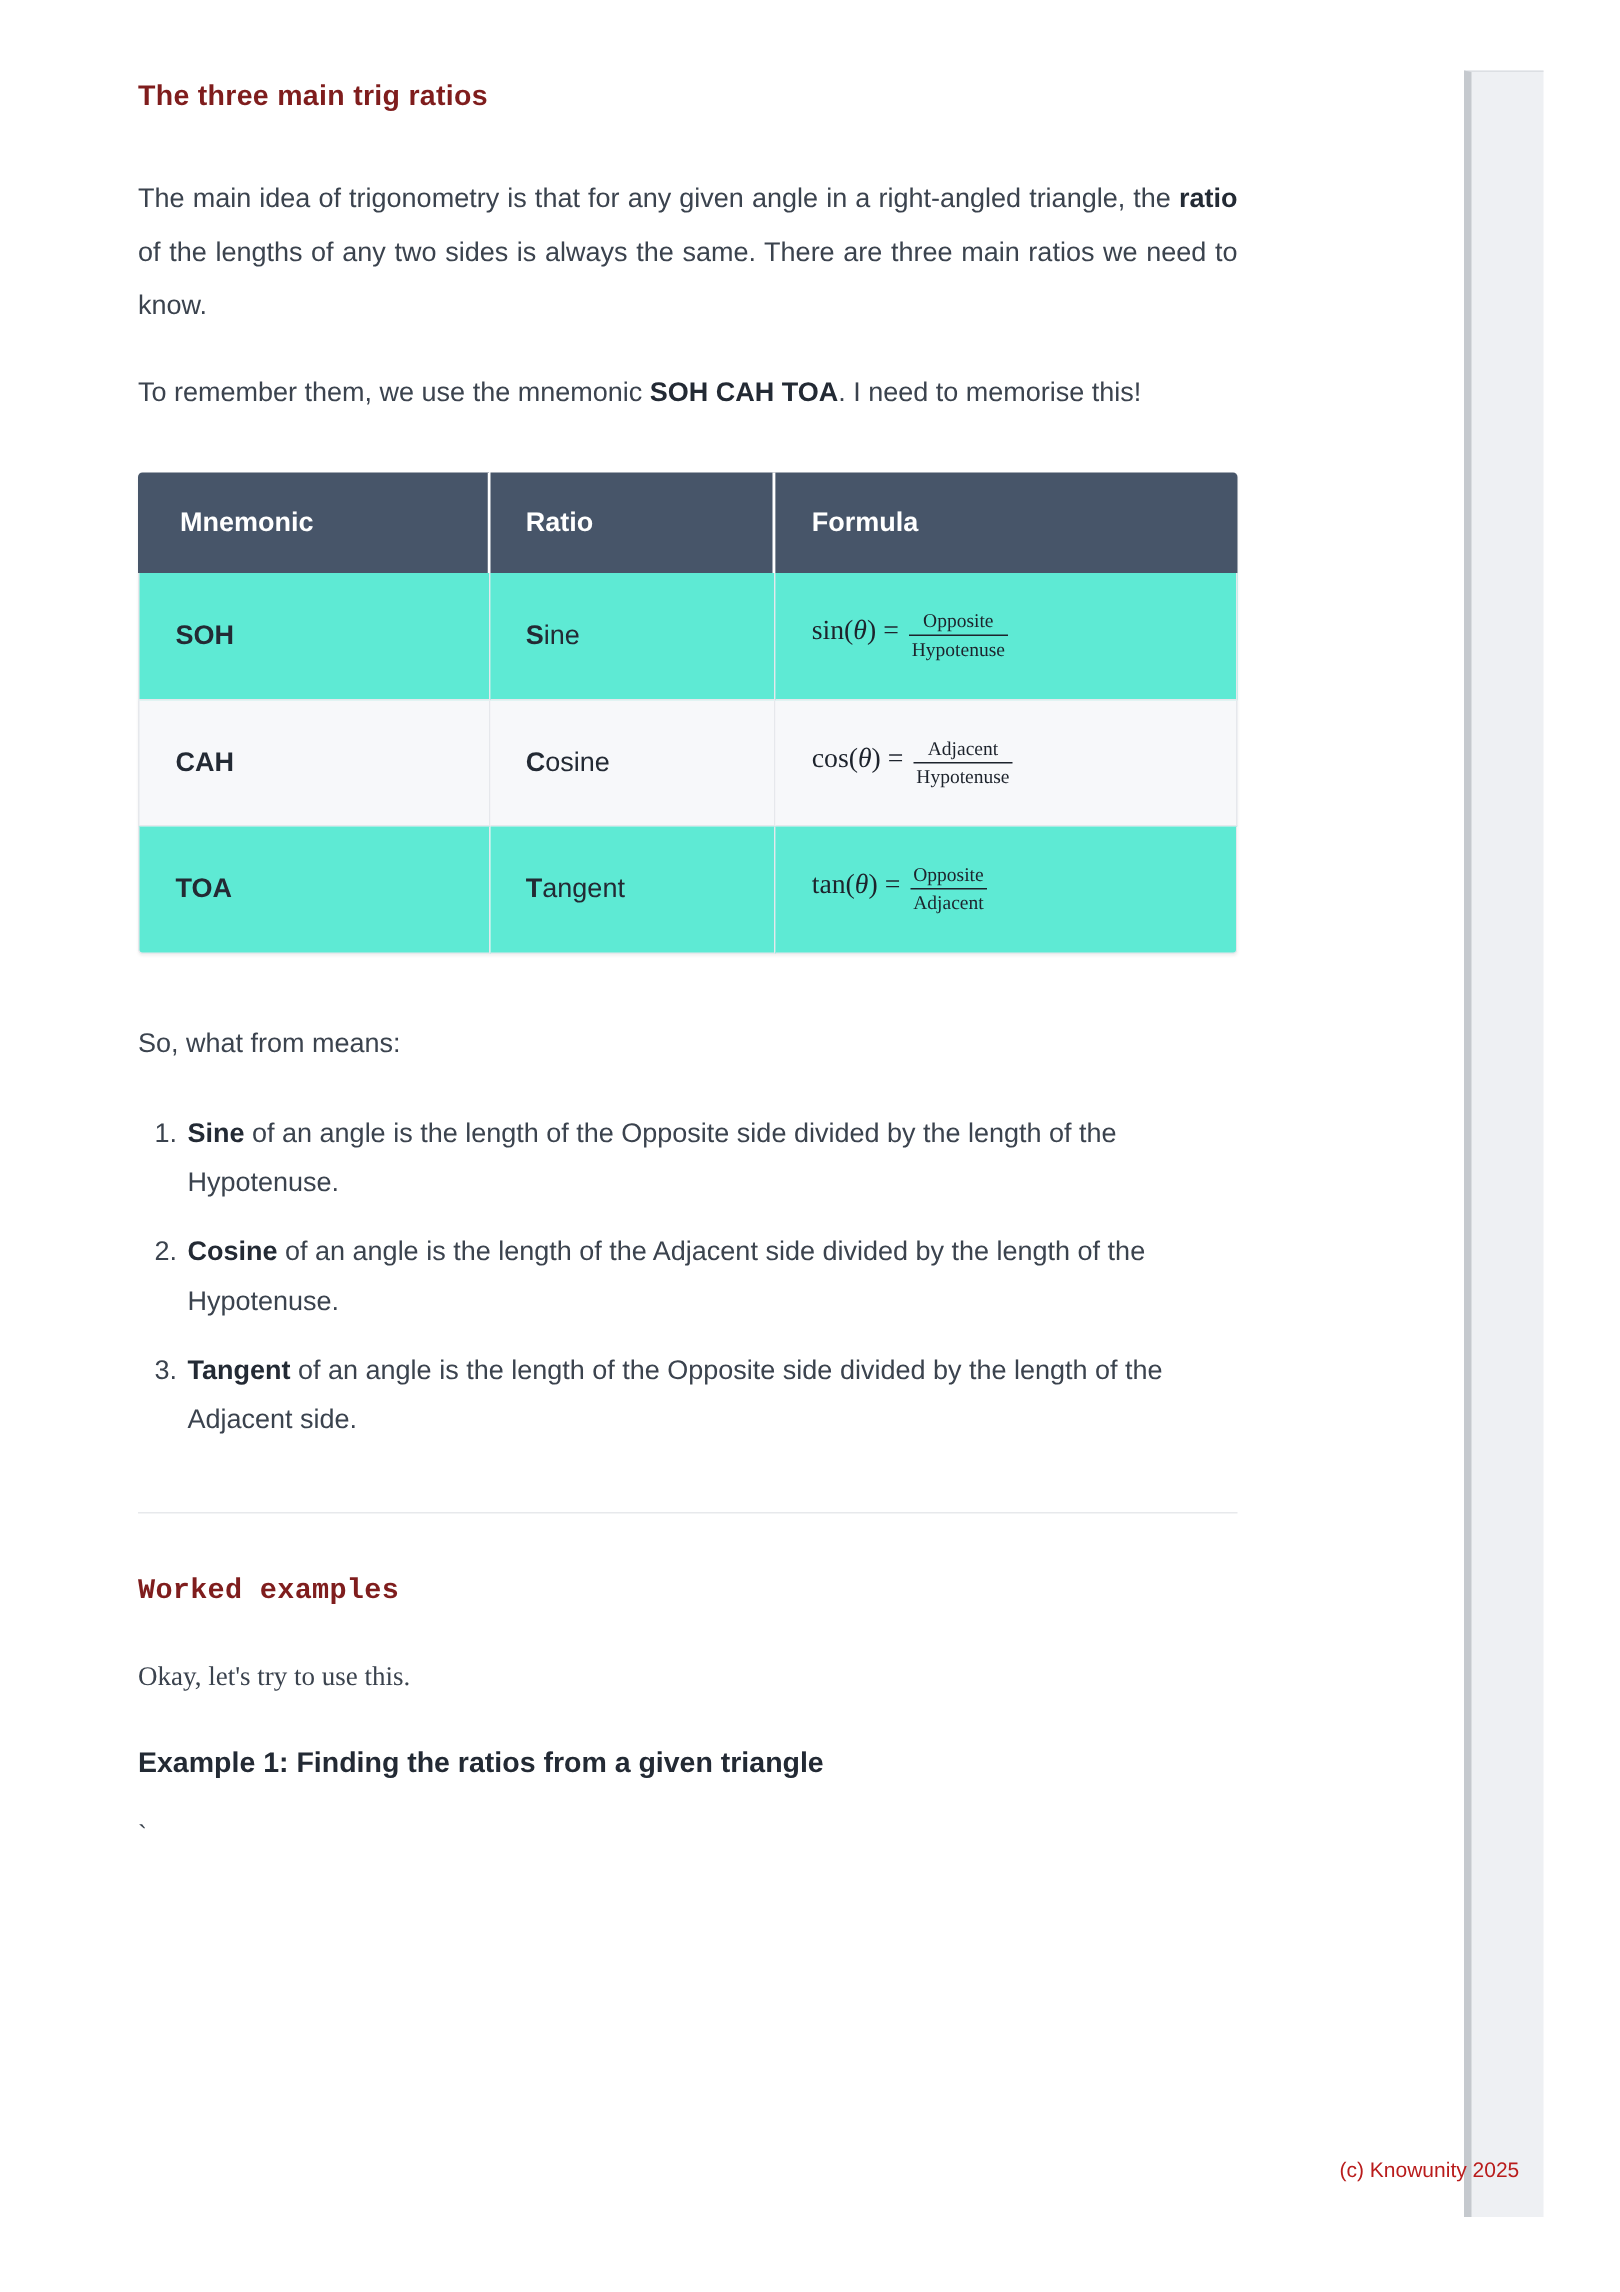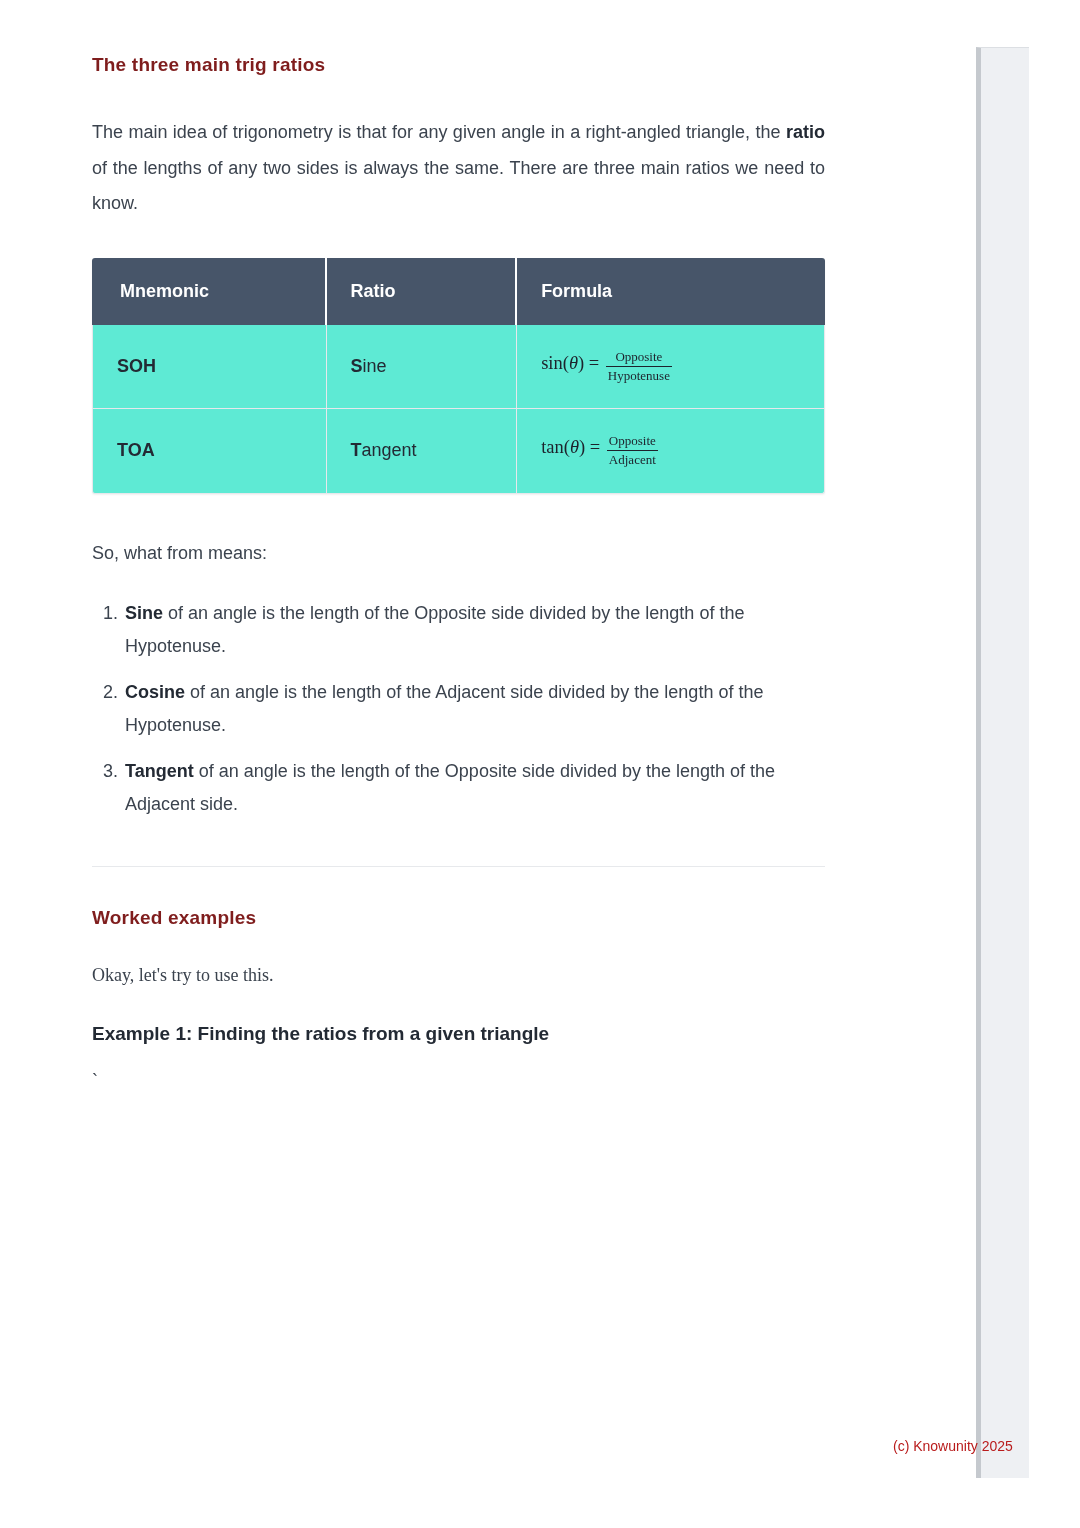--- a/index.html
+++ b/index.html
@@ -18,21 +18,21 @@
     top: 0;
     width: 733px;
   }
   h1.section-title {
     margin-top: 54px;
     font-size: 19px;
     font-weight: 700;
     color: #7f1d1d;
     letter-spacing: 0.2px;
   }
-  h1.section-title.second { margin-top: 40px; }
+  h1.section-title.second { margin-top: 40px; font-family: Liberation Mono, monospace; }
   p.body-text {
     font-size: 18px;
     line-height: 35.5px;
     text-align: justify;
     color: #3b434e;
   }
   p.body-text b, li b, .example-heading { color: #232a34; }
   .p1 { margin-top: 39px; }
   .p2 { margin-top: 22px; }
   .trig-table {
@@ -152,39 +152,45 @@
 </style>
 </head>
 <body>
 
 <div class="content">
 
   <h1 class="section-title">The three main trig ratios</h1>
 
   <p class="body-text p1"><span>The main idea of trigonometry is that for any given angle in a right-angled triangle, the </span><b>ratio</b><span> of the lengths of any two sides is always the same. There are three main ratios we need to know.</span></p>
 
+  <p class="body-text p2"><span>To remember them, we use the mnemonic </span><b>SOH CAH TOA</b><span>. I need to memorise this!</span></p>
 
   <table class="trig-table">
     <colgroup>
       <col class="col-mnemonic">
       <col class="col-ratio">
       <col class="col-formula">
     </colgroup>
     <thead>
       <tr>
         <th>Mnemonic</th>
         <th>Ratio</th>
         <th>Formula</th>
       </tr>
     </thead>
     <tbody>
       <tr>
         <td class="cell-mnemonic">SOH</td>
         <td class="cell-ratio"><b>S</b><span>ine</span></td>
         <td><span class="math"><span>sin(</span><em>θ</em><span>) = </span><span class="frac"><span class="num">Opposite</span><span class="den">Hypotenuse</span></span></span></td>
+      </tr>
+      <tr class="alt">
+        <td class="cell-mnemonic">CAH</td>
+        <td class="cell-ratio"><b>C</b><span>osine</span></td>
+        <td><span class="math"><span>cos(</span><em>θ</em><span>) = </span><span class="frac"><span class="num">Adjacent</span><span class="den">Hypotenuse</span></span></span></td>
       </tr>
       <tr>
         <td class="cell-mnemonic">TOA</td>
         <td class="cell-ratio"><b>T</b><span>angent</span></td>
         <td><span class="math"><span>tan(</span><em>θ</em><span>) = </span><span class="frac"><span class="num">Opposite</span><span class="den">Adjacent</span></span></span></td>
       </tr>
     </tbody>
   </table>
 
   <p class="body-text meaning-intro">So, what from means:</p>

